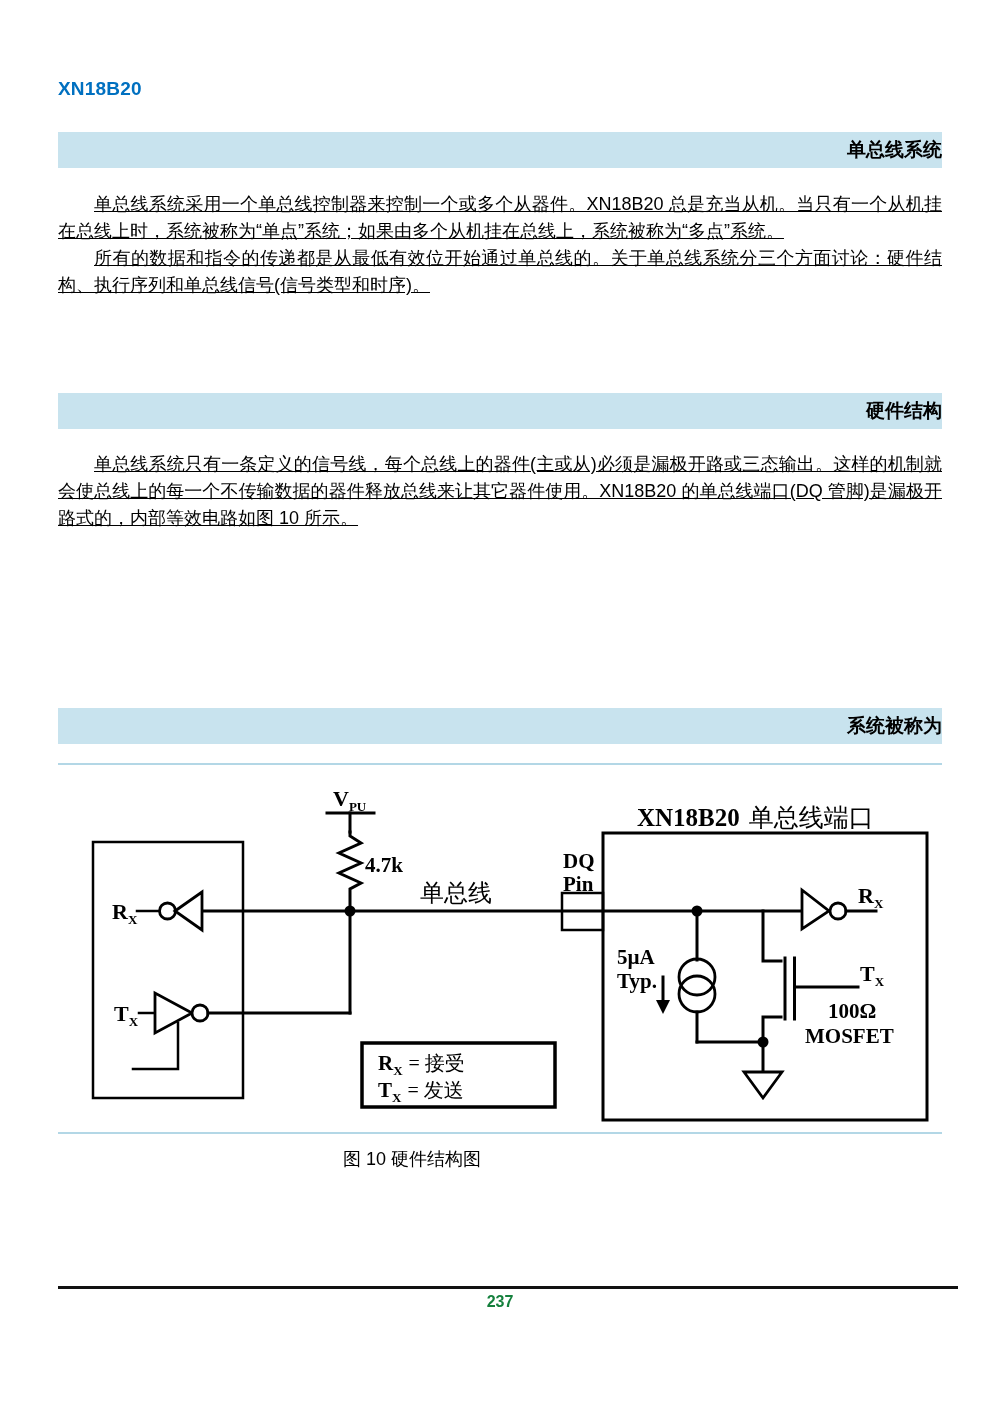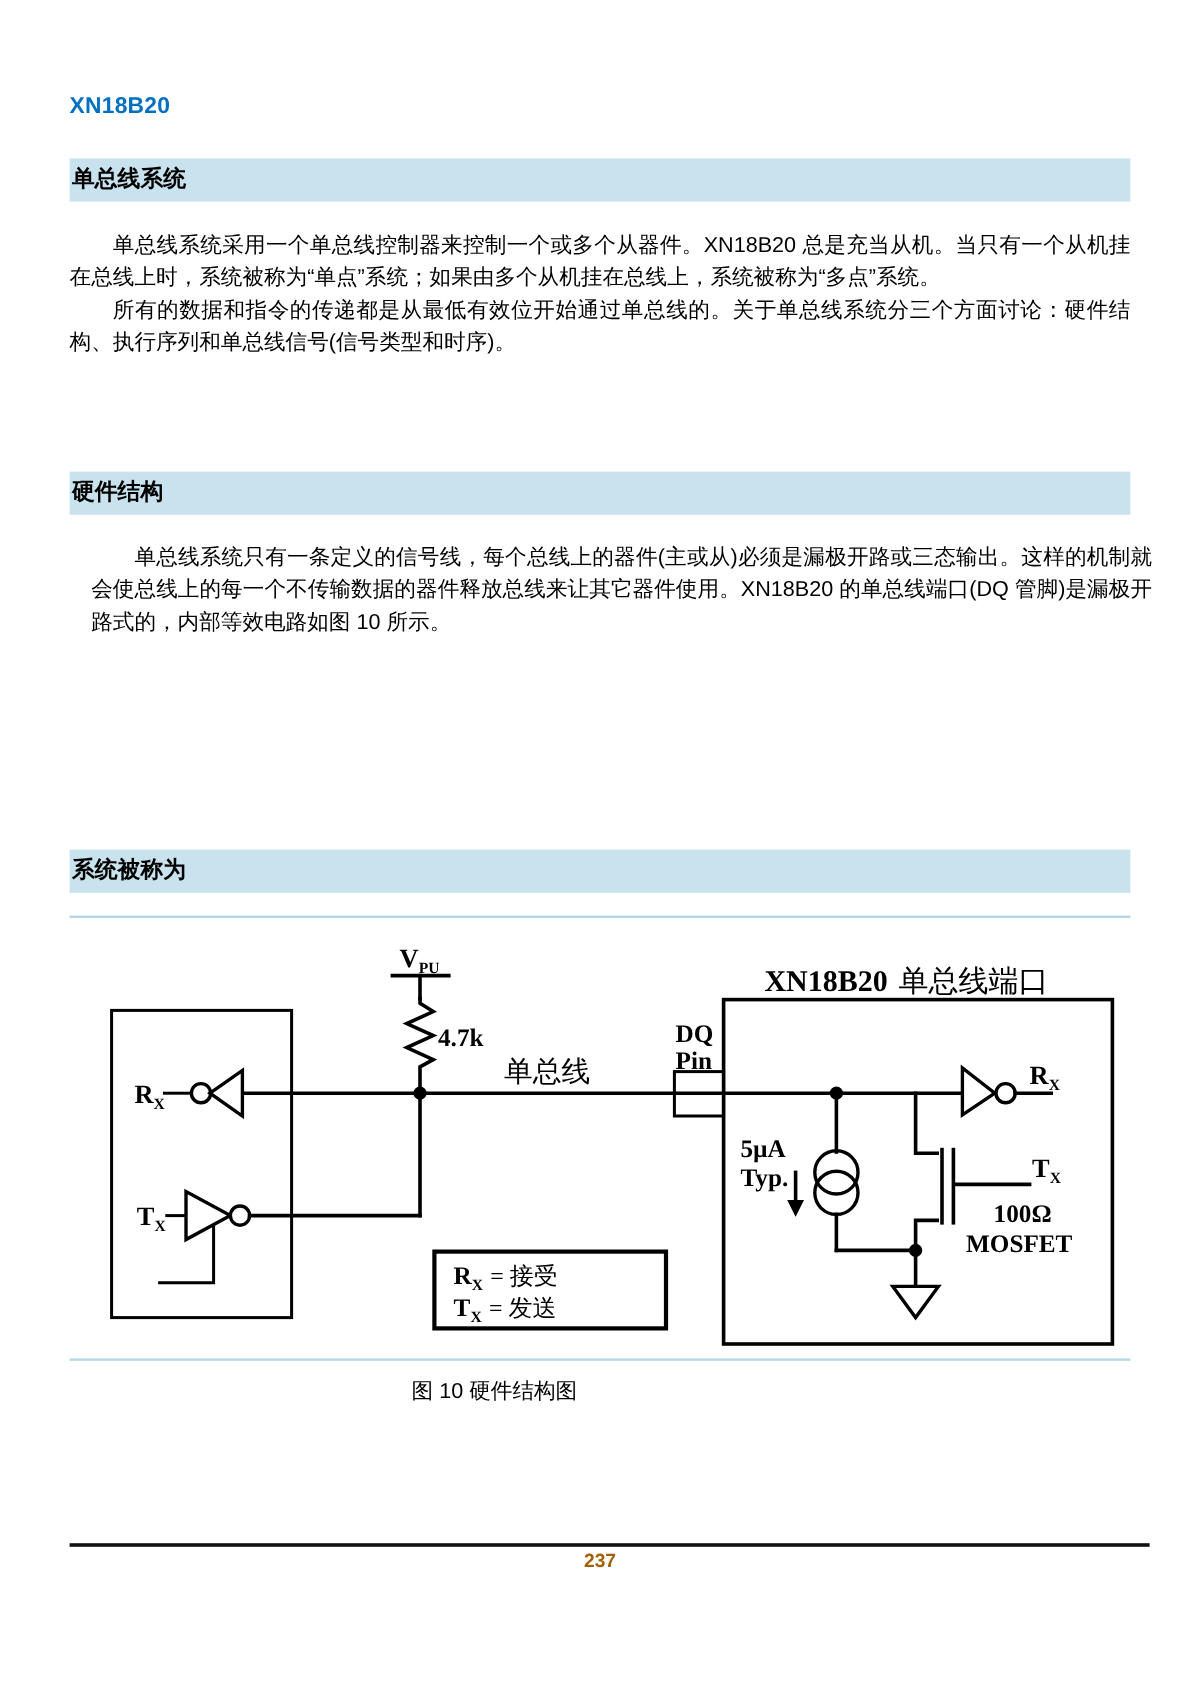--- a/index.html
+++ b/index.html
@@ -6,49 +6,50 @@
   .page{
     position:relative;width:1000px;height:1414px;background:#ffffff;
     font-family:"Liberation Sans",sans-serif;color:#000;overflow:hidden;border-radius:29px;
   }
   .brand{
     position:absolute;left:58px;top:78px;
     font-size:19px;font-weight:bold;color:#0070c0;letter-spacing:0.2px;
   }
   .band{
     position:absolute;left:58px;width:884px;height:36px;background:#c8e3ee;
-    font-size:19px;font-weight:bold;line-height:36px;padding-left:2px;
+    font-size:19px;font-weight:bold;line-height:36px;padding-left:20px;
     box-sizing:border-box;
+    text-align:right;
   }
   .band-1{top:132px;}
   .band-2{top:393px;}
   .band-3{top:708px;}
   .textblock{
     position:absolute;left:58px;width:884px;
     font-size:18px;line-height:27px;text-align:justify;
   }
-  .textblock p{margin:0;text-indent:2em;}
+  .textblock p{margin:0;text-indent:2em;text-decoration:underline;}
   .tb-1{top:191px;}
-  .tb-2{top:451px;margin-left:18px;}
+  .tb-2{top:451px;}
   .rule-light{
     position:absolute;left:58px;width:884px;height:2px;background:#b3d7e6;
   }
   .rule-a{top:763px;}
   .rule-b{top:1132px;}
   .diagram{position:absolute;left:0;top:775px;}
   .caption{
     position:absolute;left:0;top:1147px;width:824px;text-align:center;
     font-size:18px;
   }
   .footer-rule{
     position:absolute;left:58px;top:1286px;width:900px;height:3px;background:#111;
   }
   .page-number{
     position:absolute;left:0;top:1293px;width:1000px;text-align:center;
-    font-size:16px;font-weight:bold;color:#a16207;
+    font-size:16px;font-weight:bold;color:#15803d;
   }
   
   .wire{stroke:#000;stroke-width:3;fill:none;stroke-linecap:square;}
   .wire-thin{stroke:#000;stroke-width:2.5;fill:none;stroke-linecap:square;}
   .shape{stroke:#000;stroke-width:2.8;fill:#fff;}
   .boxline{stroke:#000;fill:none;}
   .dot{fill:#000;stroke:none;}
   .dlabel{font-family:"Liberation Serif",serif;font-weight:bold;font-size:21px;fill:#000;}
   .dlabel-big{font-family:"Liberation Serif",serif;font-weight:bold;font-size:25px;fill:#000;}
   .dlabel-cn{font-family:"Liberation Serif",serif;font-size:24px;fill:#000;}

